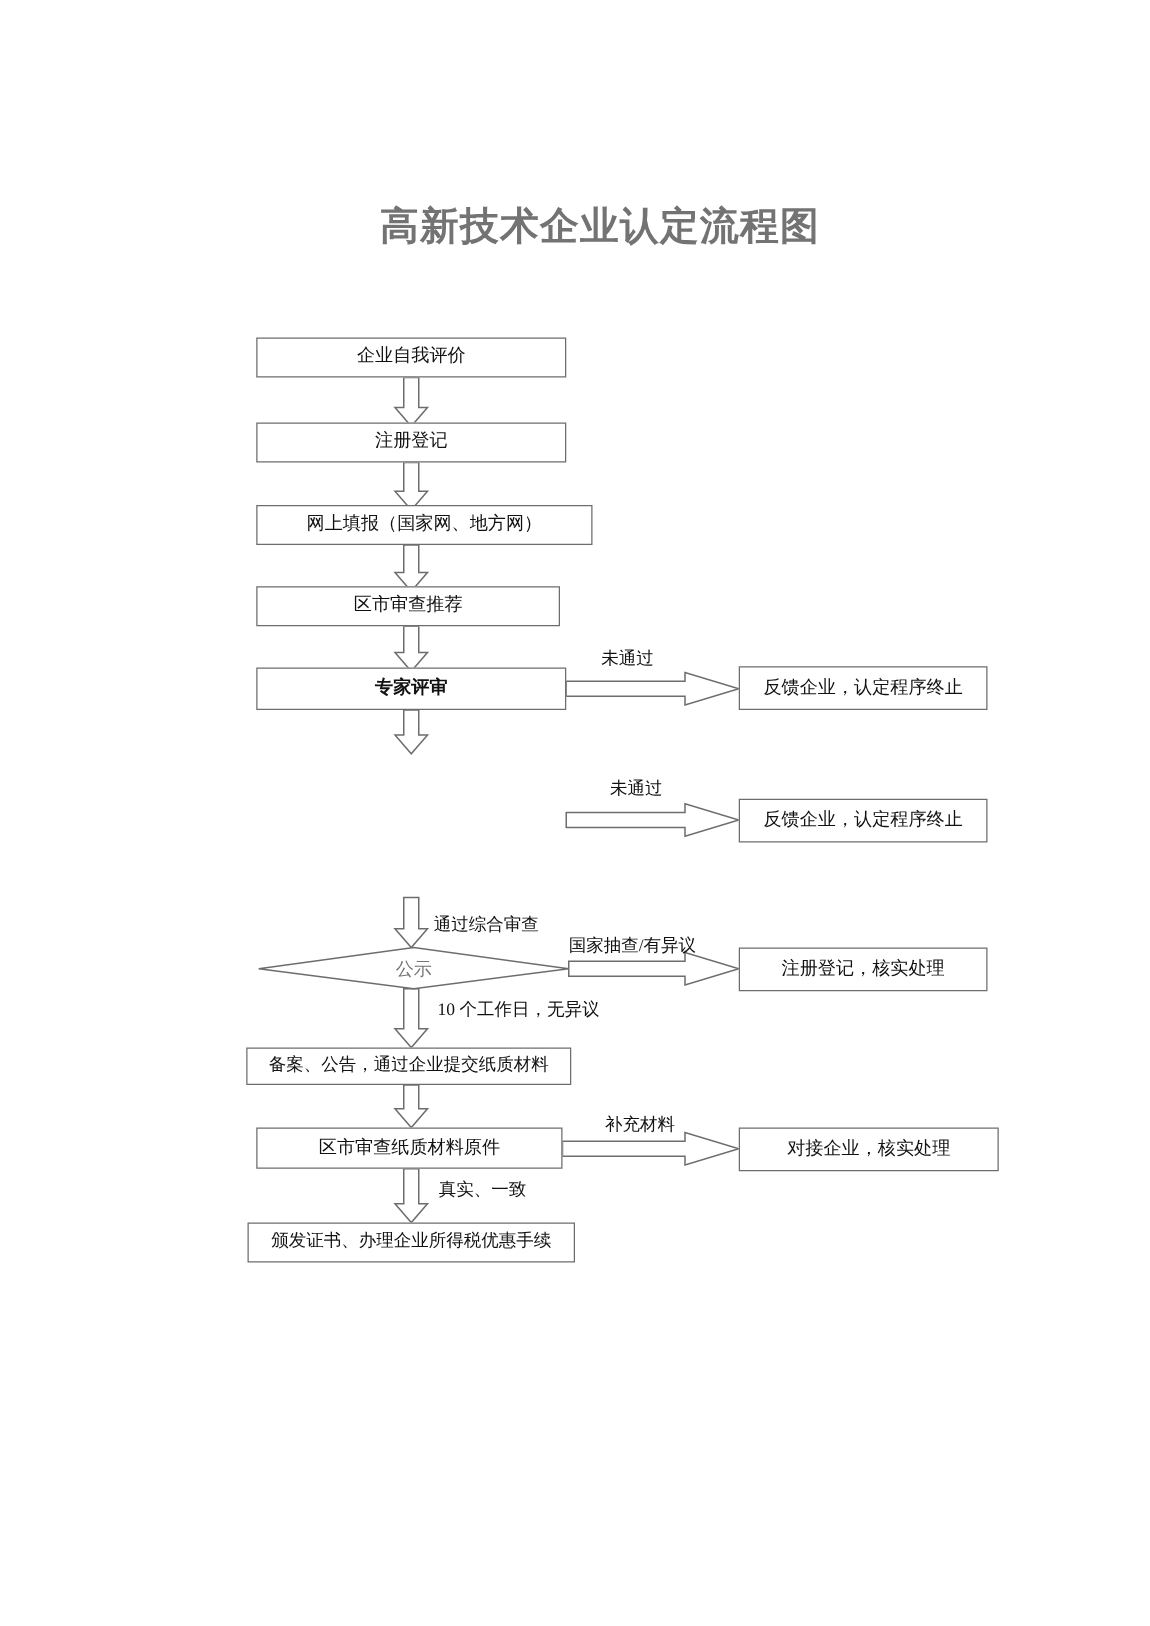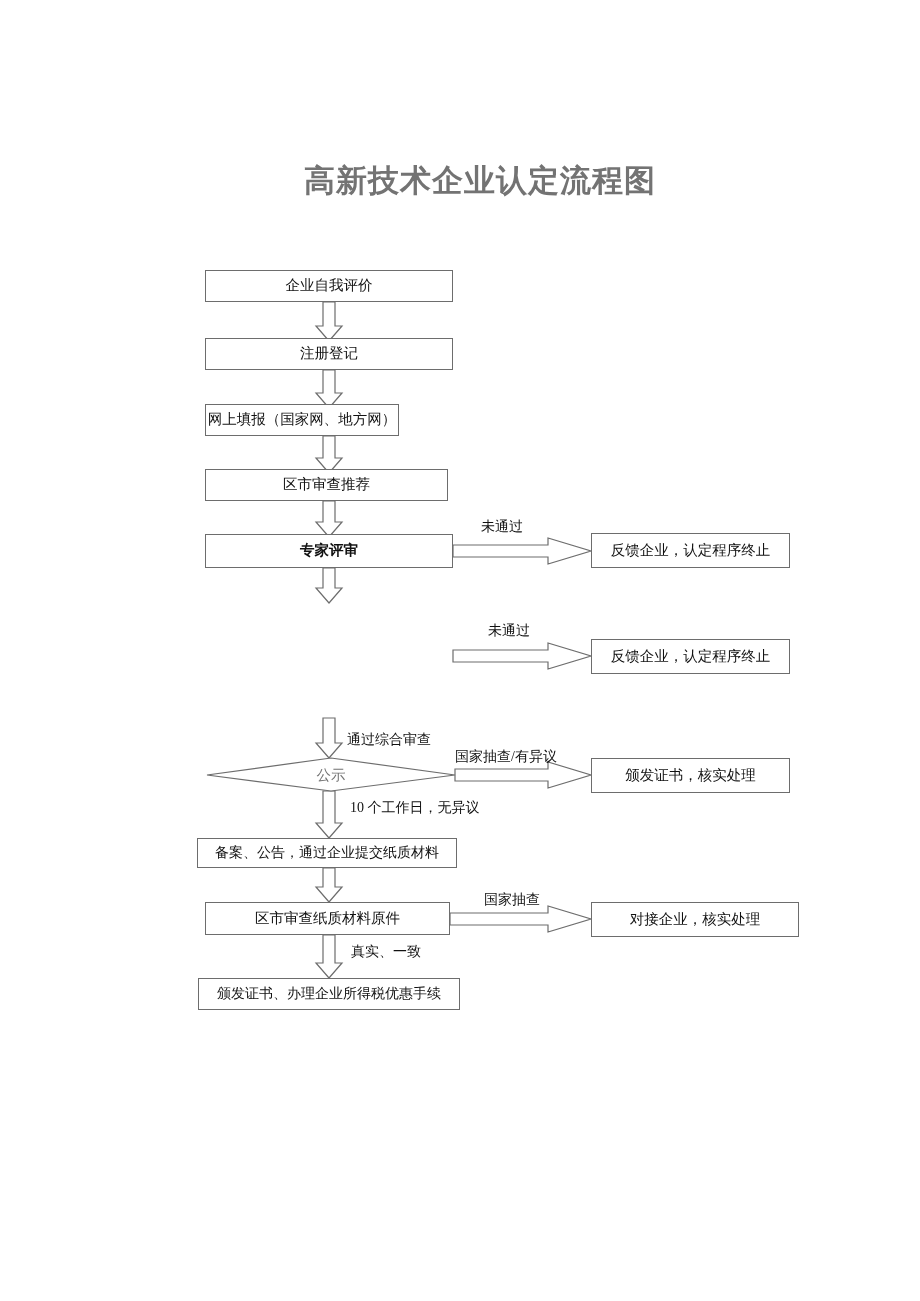--- a/index.html
+++ b/index.html
@@ -121,21 +121,21 @@
   </svg>
 
   <div class="node" style="left:205px; top:270px; width:248px; height:32px;">
     <span>企业自我评价</span>
   </div>
 
   <div class="node" style="left:205px; top:338px; width:248px; height:32px;">
     <span>注册登记</span>
   </div>
 
-  <div class="node" style="left:205px; top:404px; width:194px; height:32px;">
+  <div class="node" style="left:205px; top:404px; width:269px; height:32px;">
     <span>网上填报（国家网、地方网）</span>
   </div>
 
   <div class="node" style="left:205px; top:469px; width:243px; height:32px;">
     <span>区市审查推荐</span>
   </div>
 
   <div class="node" style="left:205px; top:534px; width:248px; height:34px;font-weight:bold;">
     <span>专家评审</span>
   </div>
@@ -159,34 +159,34 @@
 
   <div class="node" style="left:591px; top:533px; width:199px; height:35px;">
     <span>反馈企业，认定程序终止</span>
   </div>
 
   <div class="node" style="left:591px; top:639px; width:199px; height:35px;">
     <span>反馈企业，认定程序终止</span>
   </div>
 
   <div class="node" style="left:591px; top:758px; width:199px; height:35px;">
-    <span>颁发证书，核实处理</span>
+    <span>注册登记，核实处理</span>
   </div>
 
   <div class="node" style="left:591px; top:902px; width:208px; height:35px;">
     <span>对接企业，核实处理</span>
   </div>
 
   <div class="edge-label" style="left:481px; top:518px;">未通过</div>
 
   <div class="edge-label" style="left:488px; top:622px;">未通过</div>
 
   <div class="edge-label" style="left:347px; top:731px;">通过综合审查</div>
 
   <div class="edge-label" style="left:455px; top:748px;">国家抽查/有异议</div>
 
   <div class="edge-label" style="left:350px; top:799px;">10 个工作日，无异议</div>
 
-  <div class="edge-label" style="left:484px; top:891px;">国家抽查</div>
+  <div class="edge-label" style="left:484px; top:891px;">补充材料</div>
 
   <div class="edge-label" style="left:351px; top:943px;">真实、一致</div>
 
 </div>
 
 </body></html>

